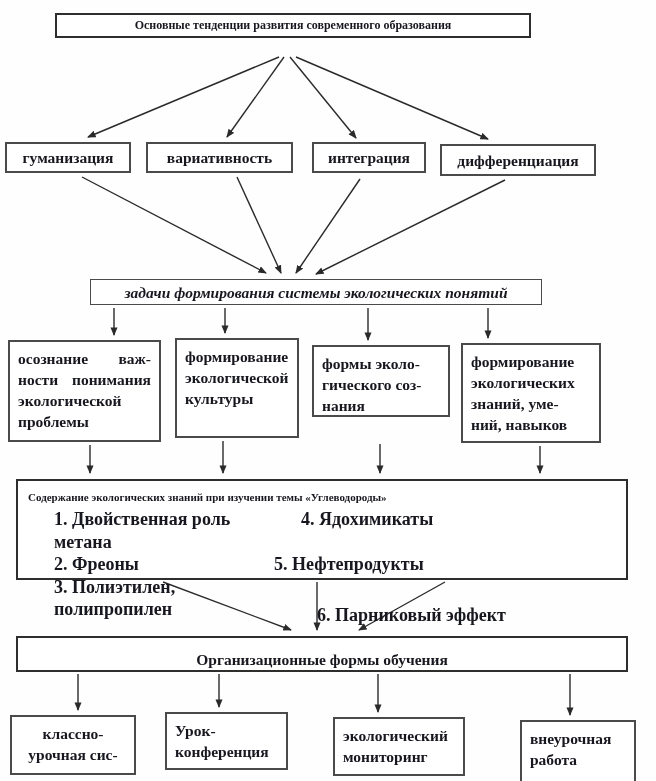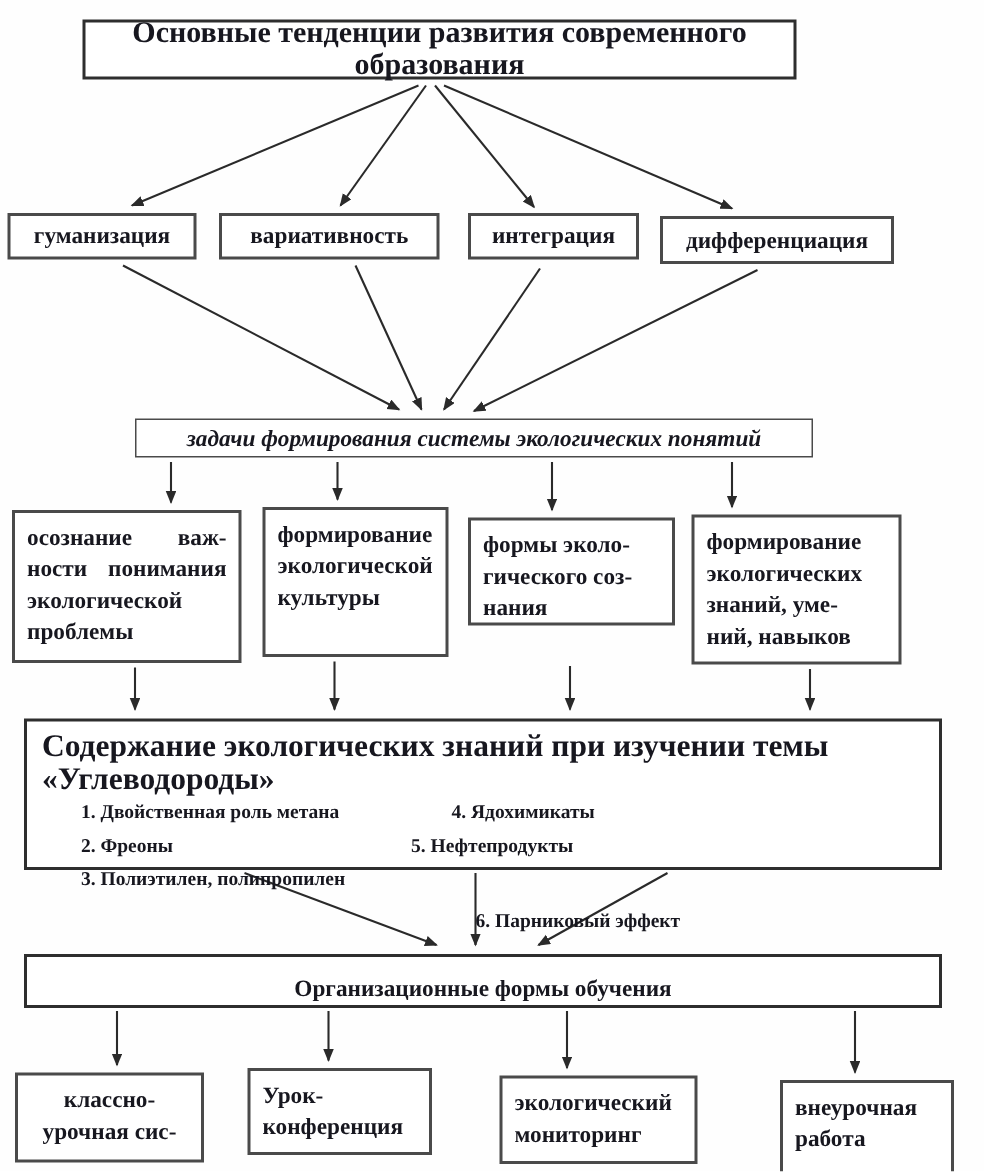--- a/index.html
+++ b/index.html
@@ -18,44 +18,44 @@
     box-sizing:border-box;
     background:#ffffff;
     border:2px solid #4a4a4a;
     font-size:15.5px;
     line-height:21px;
   }
   .center{display:flex;align-items:center;justify-content:center;text-align:center;}
   .ml{white-space:pre-line;padding:6px 8px;}
   .just{text-align:justify;text-align-last:justify;}
   
-  .n-root{left:55px;top:13px;width:476px;height:40px;border-color:#2e2e2e;font-size:20px;}
+  .n-root{left:55px;top:13px;width:476px;height:25px;border-color:#2e2e2e;font-size:12px;}
   .n-t1{left:5px;top:142px;width:126px;height:31px;}
   .n-t2{left:146px;top:142px;width:147px;height:31px;}
   .n-t3{left:312px;top:142px;width:114px;height:31px;}
   .n-t4{left:440px;top:144px;width:156px;height:32px;}
   .n-tasks{left:90px;top:279px;width:452px;height:26px;border-width:1.5px;font-style:italic;}
   .n-a{left:8px;top:340px;width:153px;height:102px;}
   .n-b{left:175px;top:338px;width:124px;height:100px;}
   .n-c{left:312px;top:345px;width:138px;height:72px;}
   .n-d{left:461px;top:343px;width:140px;height:100px;}
   .n-content{left:16px;top:479px;width:612px;height:101px;border-color:#2e2e2e;}
   .n-org{left:16px;top:636px;width:612px;height:36px;border-color:#2e2e2e;align-items:flex-end;}
   .n-f1{left:10px;top:715px;width:126px;height:60px;text-align:center;}
   .n-f2{left:165px;top:712px;width:123px;height:58px;}
   .n-f3{left:333px;top:717px;width:132px;height:59px;}
   .n-f4{left:520px;top:720px;width:116px;height:70px;}
   
-  .content-title{padding:5px 10px 0 10px;font-size:21px;line-height:22px;}
+  .content-title{padding:5px 10px 0 10px;font-size:11px;line-height:22px;}
   .content-list{
     display:grid;
     grid-template-columns:218px 1fr;
     padding:0 8px 0 36px;
     line-height:22.5px;
-    font-size:13px;
+    font-size:18px;
   }
   .off-a{margin-left:29px;}
   .off-b{margin-left:2px;}
   .off-c{margin-left:45px;margin-top:28px;}
 </style>
 </head>
 <body>
 
 <div class="canvas">
 

